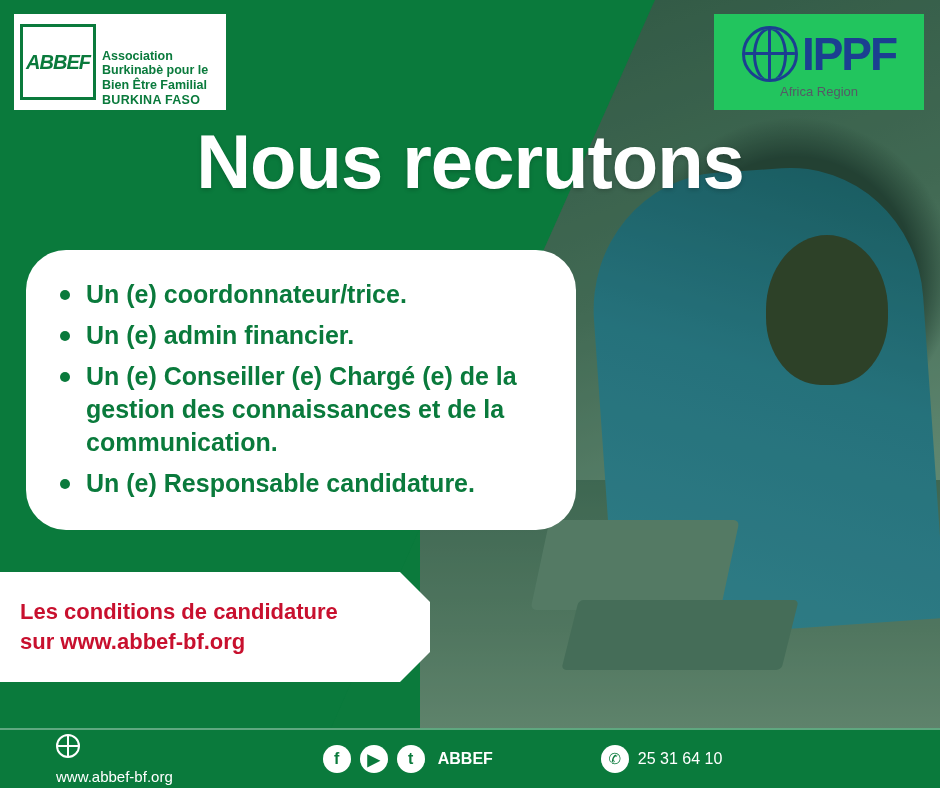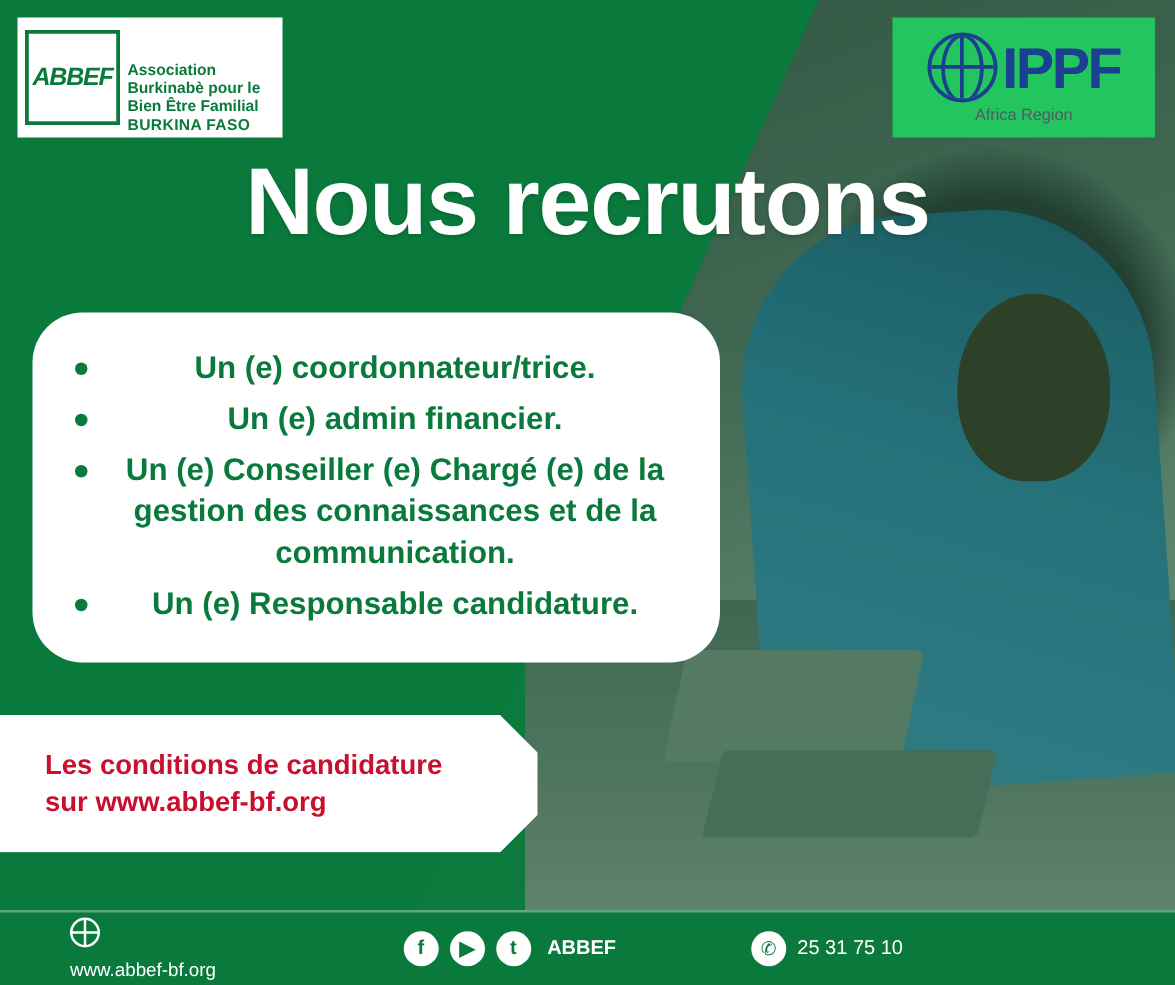--- a/index.html
+++ b/index.html
@@ -221,21 +221,20 @@
   
   .list-card {
     position: absolute;
     left: 26px;
     top: 250px;
     width: 550px;
     border-radius: 40px;
     background: #ffffff;
     padding: 28px 30px 30px 16px;
     box-sizing: border-box;
-    text-align: center;
   }
   .list-card ul {
     margin: 0;
     padding-left: 44px;
     list-style: none;
   }
   .list-card li {
     position: relative;
     color: #0a7a3c;
     font-size: 25px;
@@ -259,21 +258,21 @@
     position: absolute;
     left: 0;
     top: 572px;
     width: 430px;
     height: 110px;
     background: #ffffff;
     clip-path: polygon(0 0, 400px 0, 455px 55px, 400px 110px, 0 110px);
     display: flex;
     flex-direction: column;
     justify-content: center;
-    padding-left: 36px;
+    padding-left: 20px;
     box-sizing: border-box;
   }
   .conditions div {
     color: #c8102e;
     font-size: 22px;
     font-weight: bold;
     line-height: 1.35;
   }
   
   .footer {
@@ -425,17 +424,17 @@
       <span>www.abbef-bf.org</span>
     </div>
     <div class="footer-social">
       <span class="social-ico">f</span>
       <span class="social-ico">▶</span>
       <span class="social-ico">t</span>
       <span class="social-label">ABBEF</span>
     </div>
     <div class="footer-phone">
       <span class="phone-ico">✆</span>
-      <span>25 31 75 10</span>
+      <span>25 31 64 10</span>
     </div>
   </div>
 
 </div>
 
 </body></html>

